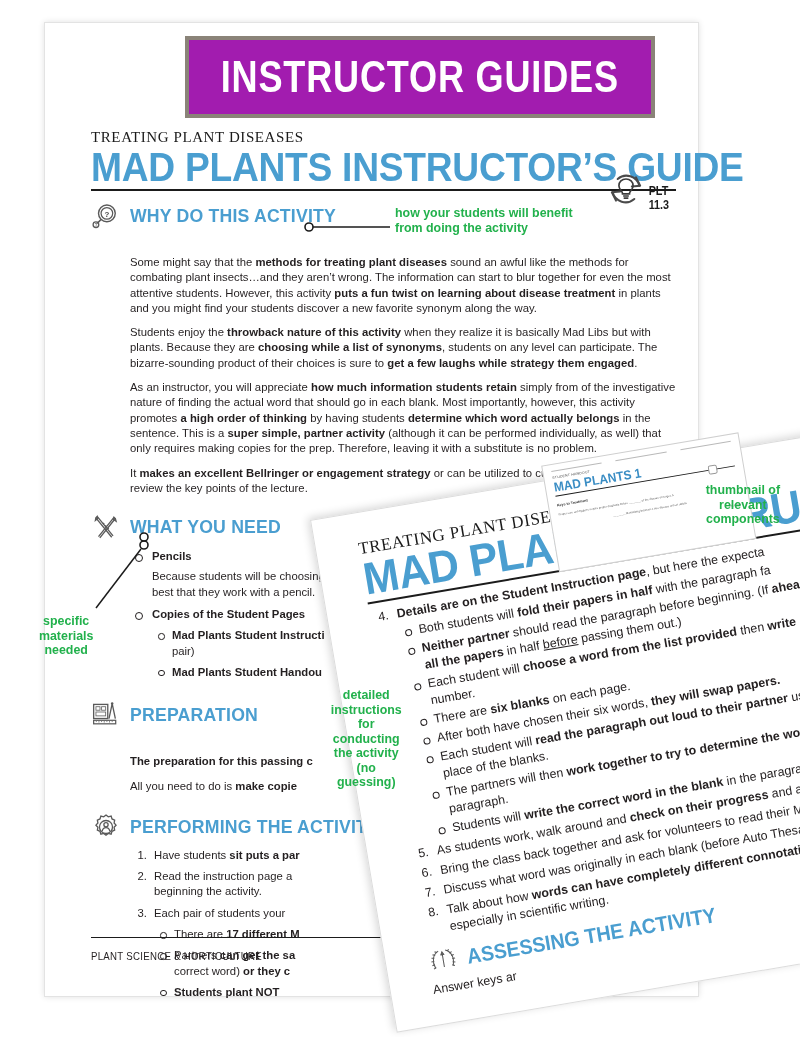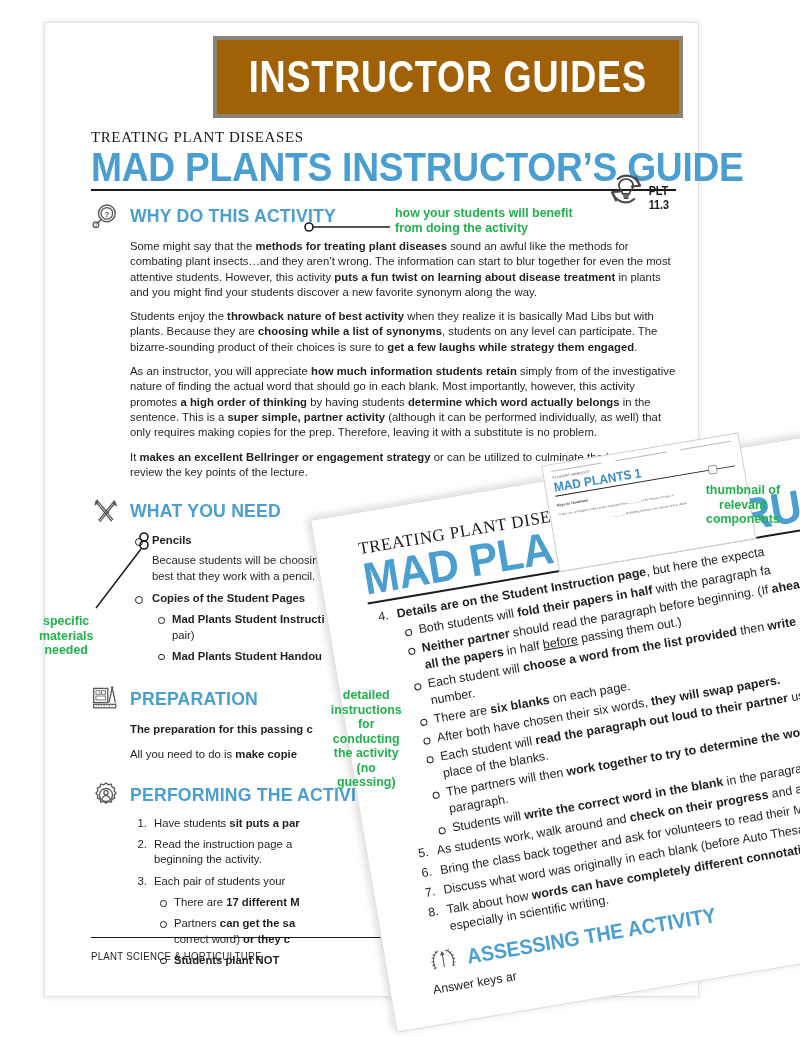--- a/index.html
+++ b/index.html
@@ -17,22 +17,22 @@
   .page1 {
     position:absolute; left:44px; top:22px; width:655px; height:975px;
     background:#fff;
     border:1px solid #e3e3e3;
     box-shadow:0 0 6px rgba(0,0,0,.12);
   }
   .page1-inner { position:absolute; left:46px; top:10px; right:22px; }
 
   
   .banner {
-    position:absolute; left:122px; top:3px; width:470px; height:82px;
-    background:#a16207;
+    position:absolute; left:94px; top:3px; width:470px; height:82px;
+    background:#a21caf;
     border:4px solid #8a8378;
     display:flex; align-items:center; justify-content:center;
   }
   .banner-text {
     color:#fff; font-size:44px; letter-spacing:1px;
     font-weight:bold; font-family:"Liberation Sans Narrow","Liberation Sans",sans-serif;
     transform:scaleX(.82); transform-origin:center;
     white-space:nowrap; line-height:1;
   }
 
@@ -65,21 +65,21 @@
     transform:scaleX(.93); transform-origin:left center; white-space:nowrap;
   }
   .sec-icon { width:30px; height:30px; flex:0 0 30px; color:#555; }
   .sec-icon svg { display:block; }
 
   .body-col { padding-left:39px; }
   p.txt {
     font-size:11.3px; line-height:15.3px; color:#231f20; margin:9px 0 0 0;
     letter-spacing:.02px;
   }
-  p.txt:first-child { margin-top:8px; }
+  p.txt:first-child { margin-top:24px; }
   b { font-weight:bold; }
 
   
   ul.l1 { list-style:none; margin:6px 0 0 0; padding:0; }
   ul.l1 > li { position:relative; padding-left:22px; margin-top:7px; font-size:11.3px; line-height:15.3px; color:#231f20;}
   ul.l1 > li::before {
     content:""; position:absolute; left:5px; top:4.5px; width:6px; height:6px;
     border:1.4px solid #231f20; border-radius:50%;
   }
   ul.l2 { list-style:none; margin:5px 0 0 0; padding:0; }
@@ -208,21 +208,21 @@
               <text x="18" y="18" font-size="9" text-anchor="middle" fill="#4a4a4a" font-family="Liberation Sans, sans-serif" font-weight="bold">?</text>
               <line x1="11.4" y1="21" x2="7" y2="25.4" stroke="#5a5a5a" stroke-width="1.8"></line>
               <circle cx="5.6" cy="26.8" r="3.2" fill="none" stroke="#5a5a5a" stroke-width="1.5"></circle>
               <text x="5.6" y="29.4" font-size="5" text-anchor="middle" fill="#4a4a4a" font-family="Liberation Sans, sans-serif">?</text>
             </svg>
           </span>
           <span class="sec-title">WHY DO THIS ACTIVITY</span>
         </div>
         <div class="body-col">
           <p class="txt">Some might say that the <b>methods for treating plant diseases</b> sound an awful like the methods for combating plant insects…and they aren’t wrong. The information can start to blur together for even the most attentive students. However, this activity <b>puts a fun twist on learning about disease treatment</b> in plants and you might find your students discover a new favorite synonym along the way.</p>
-          <p class="txt">Students enjoy the <b>throwback nature of best activity</b> when they realize it is basically Mad Libs but with plants. Because they are <b>choosing while a list of synonyms</b>, students on any level can participate. The bizarre-sounding product of their choices is sure to <b>get a few laughs while strategy them engaged</b>.</p>
+          <p class="txt">Students enjoy the <b>throwback nature of this activity</b> when they realize it is basically Mad Libs but with plants. Because they are <b>choosing while a list of synonyms</b>, students on any level can participate. The bizarre-sounding product of their choices is sure to <b>get a few laughs while strategy them engaged</b>.</p>
           <p class="txt">As an instructor, you will appreciate <b>how much information students retain</b> simply from of the investigative nature of finding the actual word that should go in each blank.  Most importantly, however, this activity promotes <b>a high order of thinking</b> by having students <b>determine which word actually belongs</b> in the sentence. This is a <b>super simple, partner activity</b> (although it can be performed individually, as well) that only requires making copies for the prep. Therefore, leaving it with a substitute is no problem.</p>
           <p class="txt">It <b>makes an excellent Bellringer or engagement strategy</b> or can be utilized to culminate the lesson and review the key points of the lecture.</p>
         </div>
       </div>
 
       <div class="sec" style="margin-top:16px;">
         <div class="sec-head">
           <span class="sec-icon">
             <svg width="30" height="30" viewBox="0 0 34 34">
               <g stroke="#5a5a5a" stroke-width="1.5" fill="none">

